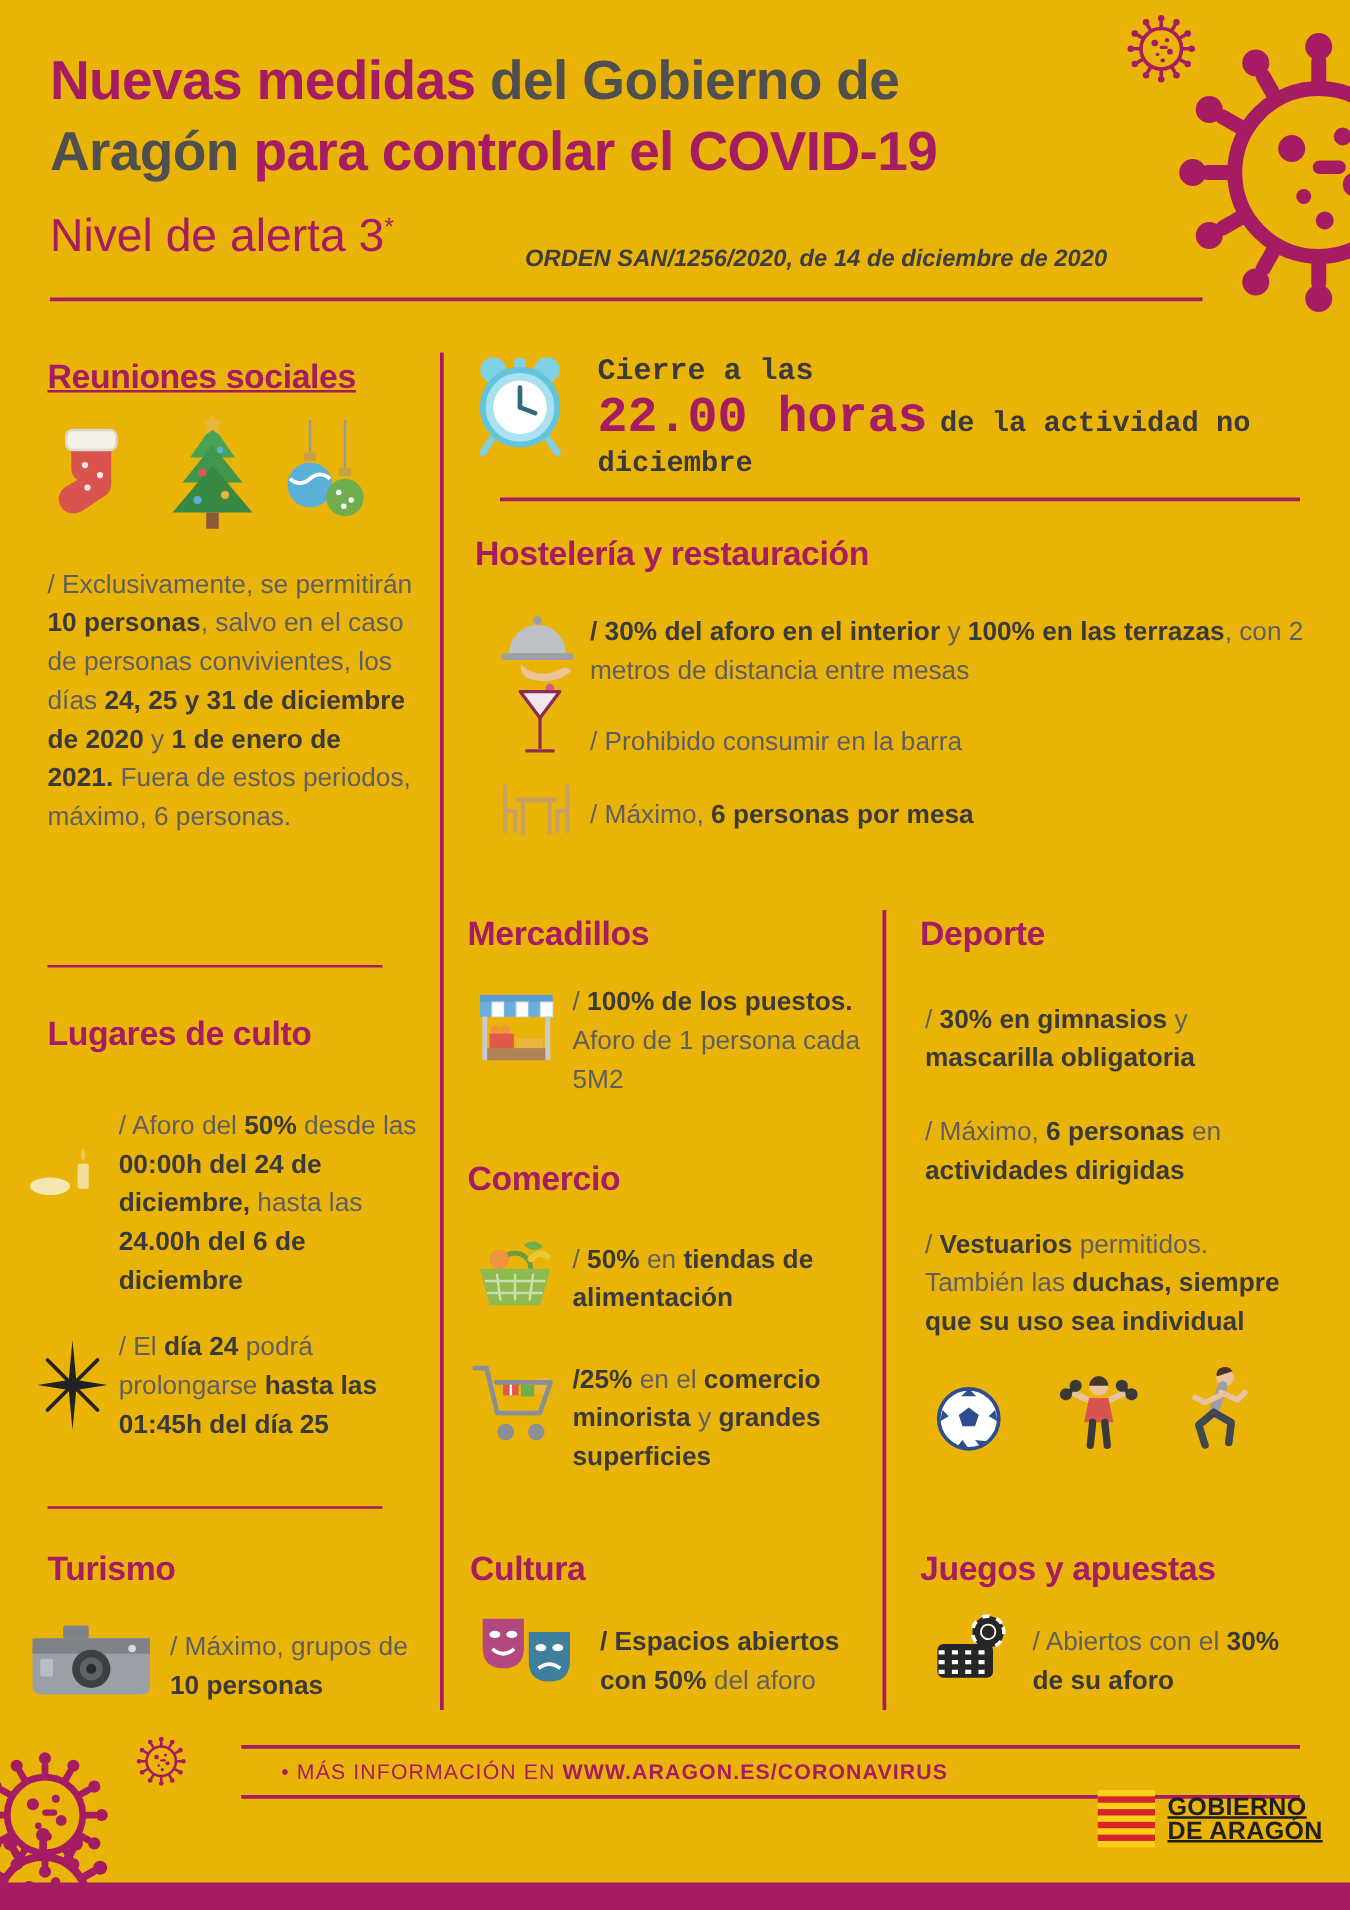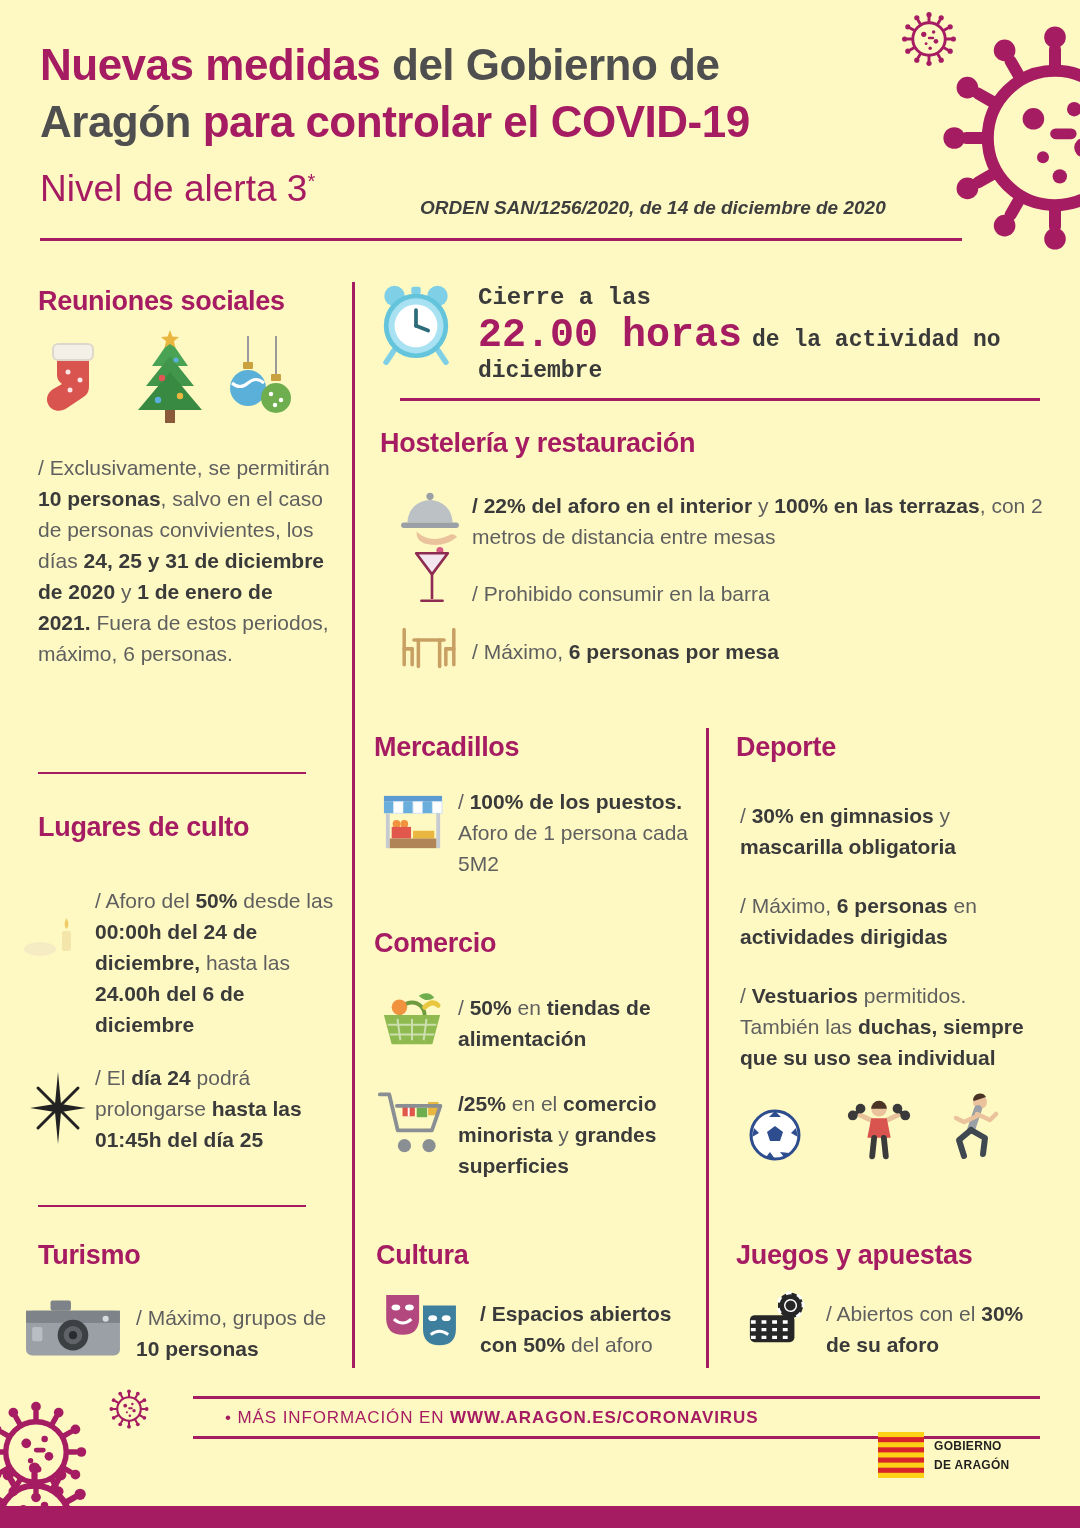--- a/index.html
+++ b/index.html
@@ -1,36 +1,36 @@
 <!DOCTYPE html>
 <html><head>
 <meta charset="utf-8">
 <style>
   :root { --accent:#a61c62; --dark:#3a3a3a; --body:#5f5f5f; }
   * { margin:0; padding:0; box-sizing:border-box; }
   body { background:#ffffff; font-family:"Liberation Sans", sans-serif; }
-  .page { position:relative; width:1080px; height:1528px; background:#fef9c3; overflow:hidden; }
+  .page { position:relative; width:1080px; height:1528px; background:#eab308; overflow:hidden; }
   .abs { position:absolute; }
   .title { font-size:44px; line-height:57px; font-weight:700; color:#4f4f4f; letter-spacing:-0.5px; }
   .title .s-m { color:var(--accent); }
   .alert { font-size:37px; color:var(--accent); font-weight:400; }
   .alert sup { font-size:20px; }
   .order { font-size:19px; font-style:italic; font-weight:700; color:#3e3e3e;margin-left:45px; }
   .sec-title { font-size:27px; font-weight:700; color:var(--accent); letter-spacing:-0.3px; }
   .txt { font-size:21px; line-height:31px; color:var(--body); }
   .txt .s-b { font-weight:700; color:var(--dark); }
   .s-b { font-weight:700; color:var(--dark); }
   .s-m { color:var(--accent); font-weight:700; }
   .closure-l1 { font-size:24px; font-weight:700; color:var(--dark); }
   .closure-time { font-size:40px; font-weight:700; color:var(--accent); }
   .closure-l2 { font-size:23px; font-weight:700; color:var(--dark); margin-left:10px; }
   .hr, .vr { background:var(--accent); }
   .finfo { font-size:17px; letter-spacing:0.9px; color:var(--accent); }
   .finfo .fb { font-weight:700; }
-  .logo-text { font-size:12px; line-height:19px; font-weight:700; color:#1f1f1f; letter-spacing:0.3px; }
+  .logo-text { font-size:20px; line-height:19px; font-weight:700; color:#1f1f1f; letter-spacing:0.3px;text-decoration:underline; }
   .bar { background:var(--accent); }
   svg { display:block; }
 </style>
 </head>
 <body>
 
 <div class="page">
 
   <svg width="0" height="0" style="position:absolute">
     <defs>
@@ -89,21 +89,21 @@
   </span>
   <span class="abs" style="left:935px; top:18px; width:240px; height:240px; color:var(--accent);">
     <svg width="240" height="240" viewBox="0 0 200 200">
         <use href="#virus"></use>
       </svg>
   </span>
 
   <div class="abs vr" style="left:352px; top:282px; width:2.5px; height:1086px;"></div>
   <div class="abs vr" style="left:706px; top:728px; width:2.5px; height:640px;"></div>
 
-  <div class="abs sec-title" style="left:38px; top:286px;">Reuniones sociales</div>
+  <div class="abs sec-title" style="left:38px; top:286px;text-decoration:underline;">Reuniones sociales</div>
 
   <span class="abs" style="left:42px; top:340px;">
     <svg width="62" height="84" viewBox="0 0 62 84">
       <path d="M15 20 h32 v26 c0 6 -2 9 -7 12 l-15 10 c-7 5 -16 3 -19 -4 c-3 -7 1 -13 7 -16 l7 -4 c-4 -3 -5 -6 -5 -10 z" fill="#d9534f"></path>
       <circle cx="26" cy="32" r="2.5" fill="#fff" opacity=".85"></circle>
         <circle cx="38" cy="40" r="2.5" fill="#fff" opacity=".85"></circle>
         <circle cx="28" cy="50" r="2.5" fill="#fff" opacity=".85"></circle>
       <rect x="11" y="4" width="40" height="16" rx="5" fill="#f3f0e8" stroke="#ddd8cb" stroke-width="2"></rect>
     </svg>
   </span>
@@ -202,21 +202,21 @@
   <div class="abs sec-title" style="left:380px; top:428px;">Hostelería y restauración</div>
 
   <span class="abs" style="left:398px; top:490px;">
     <svg width="64" height="56" viewBox="0 0 70 62">
       <circle cx="35" cy="7" r="4" fill="#9aa0a6"></circle>
       <path d="M10 36 a25 25 0 0 1 50 0 z" fill="#bcc1c6"></path>
       <rect x="3" y="36" width="64" height="6" rx="3" fill="#9aa0a6"></rect>
       <path d="M20 46 q15 14 36 4 q5 -3 9 2 q-16 13 -37 7 q-8 -3 -8 -13" fill="#eac39c"></path>
     </svg>
   </span>
-  <div class="abs txt" style="left:472px; top:490px; width:575px;"><span class="s-b">/ 22% del aforo en el interior</span><span> y </span><span class="s-b">100% en las terrazas</span><span>, con 2 metros de distancia entre mesas</span></div>
+  <div class="abs txt" style="left:472px; top:490px; width:575px;"><span class="s-b">/ 30% del aforo en el interior</span><span> y </span><span class="s-b">100% en las terrazas</span><span>, con 2 metros de distancia entre mesas</span></div>
 
   <span class="abs" style="left:410px; top:546px;">
     <svg width="44" height="62" viewBox="0 0 50 70">
       <circle cx="34" cy="5" r="4" fill="#d65a86"></circle>
       <path d="M7 8 h36 l-18 24 z" fill="#f3e6ee" stroke="#8d2b52" stroke-width="3" stroke-linejoin="round"></path>
       <line x1="25" y1="32" x2="25" y2="60" stroke="#8d2b52" stroke-width="3"></line>
       <line x1="13" y1="62" x2="37" y2="62" stroke="#8d2b52" stroke-width="3" stroke-linecap="round"></line>
     </svg>
   </span>
   <div class="abs txt" style="left:472px; top:578px; width:500px;"><span>/ Prohibido consumir en la barra</span></div>

